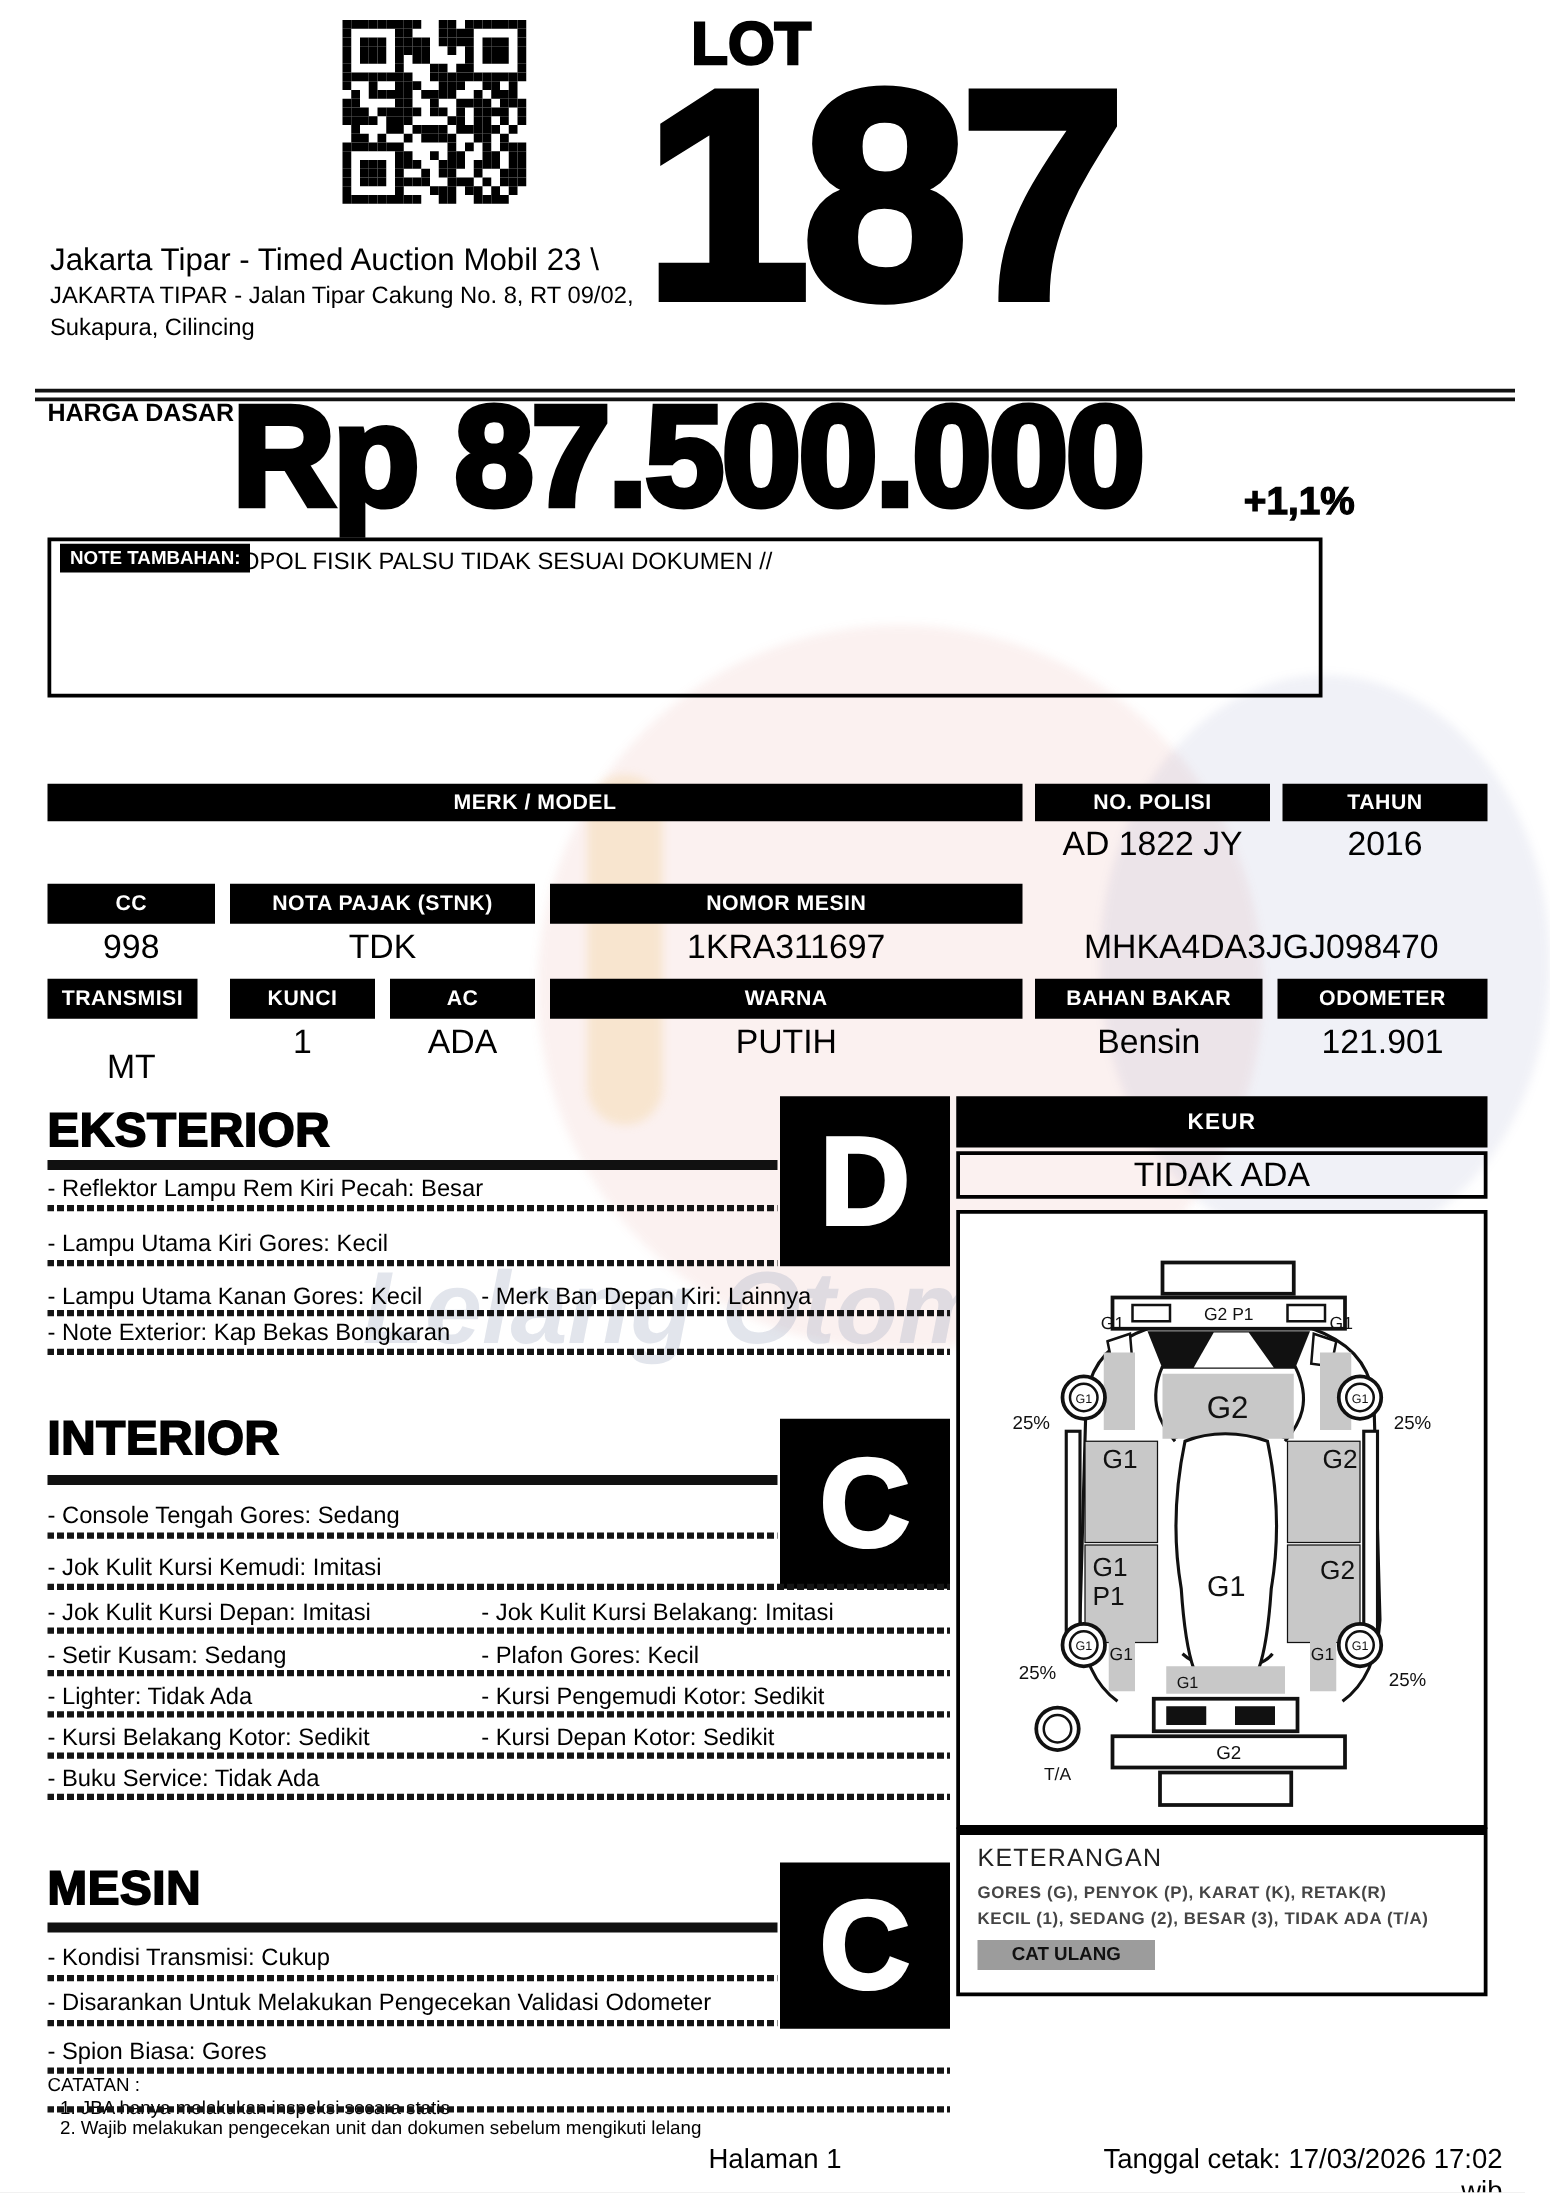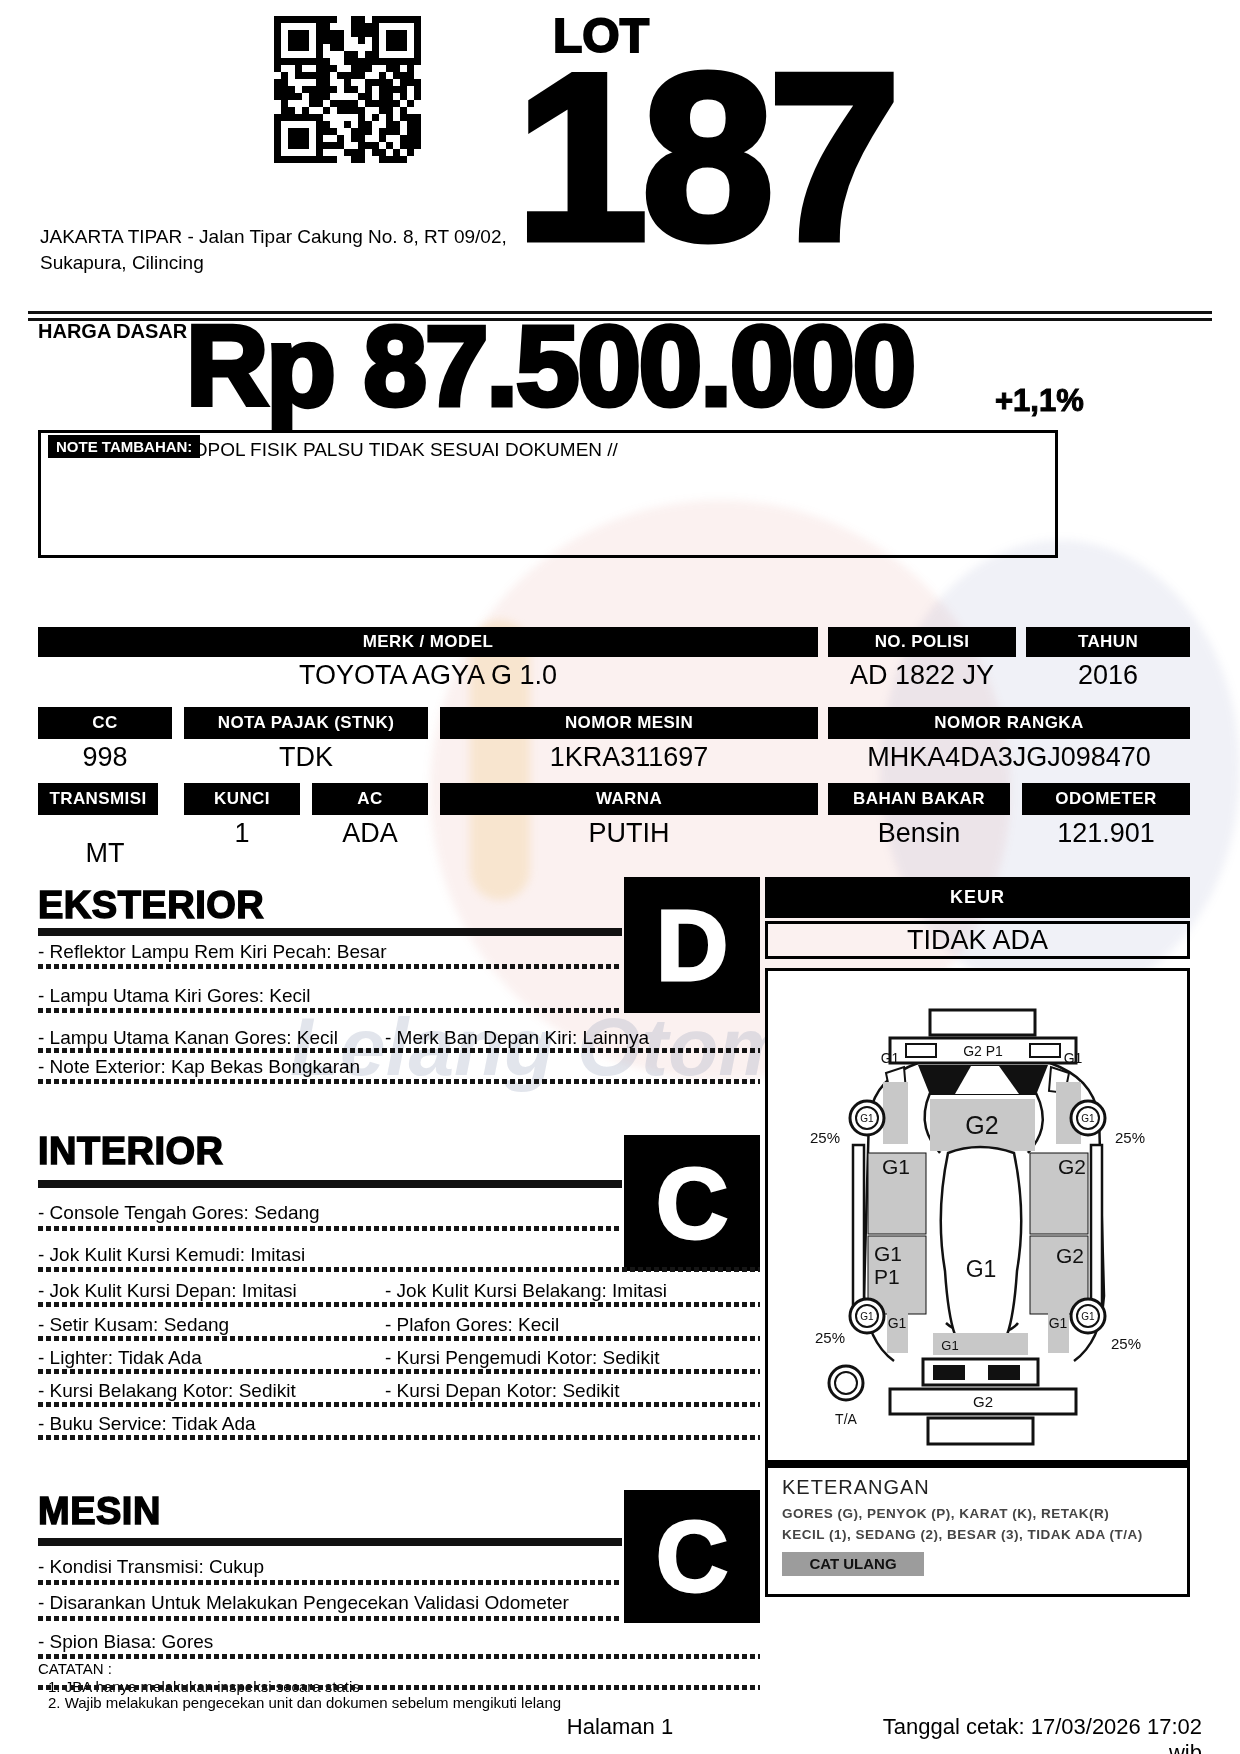--- a/index.html
+++ b/index.html
@@ -339,44 +339,43 @@
       <div class="c" style="left: 56px; top: 140px; width: 7px; height: 7px;"></div>
       <div class="c" style="left: 77px; top: 140px; width: 7px; height: 7px;"></div>
       <div class="c" style="left: 84px; top: 140px; width: 7px; height: 7px;"></div>
       <div class="c" style="left: 105px; top: 140px; width: 7px; height: 7px;"></div>
       <div class="c" style="left: 112px; top: 140px; width: 7px; height: 7px;"></div>
       <div class="c" style="left: 119px; top: 140px; width: 7px; height: 7px;"></div>
       <div class="c" style="left: 126px; top: 140px; width: 7px; height: 7px;"></div>
     </div>
   <div id="lot-label">LOT</div>
   <div id="lot-number">187</div>
+  <div id="auction-title">Jakarta Tipar - Timed Auction Mobil 23 \</div>
   <div id="addr1">JAKARTA TIPAR - Jalan Tipar Cakung No. 8, RT 09/02,</div>
   <div id="addr2">Sukapura, Cilincing</div>
   <div id="toprule"></div>
 
   <div id="harga-label">HARGA DASAR :</div>
   <div id="price">Rp 87.500.000</div>
   <div id="pct">+1,1%</div>
 
   <div id="note-box">
     <div id="note-label">NOTE TAMBAHAN:</div>
     <div id="note-text">NOPOL FISIK PALSU TIDAK SESUAI DOKUMEN //</div>
   </div>
 
   <div class="hdr" style="left:38px;top:627px;width:780px;line-height:30px;">MERK / MODEL</div>
   <div class="hdr" style="left:828px;top:627px;width:188px;line-height:30px;">NO. POLISI</div>
   <div class="hdr" style="left:1026px;top:627px;width:164px;line-height:30px;">TAHUN</div>
-  <div class="val" style="left:38px;top:660px;width:780px;">TOYOTA AGYA G 1.0</div>
   <div class="val" style="left:828px;top:660px;width:188px;">AD 1822 JY</div>
   <div class="val" style="left:1026px;top:660px;width:164px;">2016</div>
 
   <div class="hdr" style="left:38px;top:707px;width:134px;line-height:32px;">CC</div>
   <div class="hdr" style="left:184px;top:707px;width:244px;line-height:32px;">NOTA PAJAK (STNK)</div>
   <div class="hdr" style="left:440px;top:707px;width:378px;line-height:32px;">NOMOR MESIN</div>
-  <div class="hdr" style="left:828px;top:707px;width:362px;line-height:32px;">NOMOR RANGKA</div>
   <div class="val" style="left:38px;top:742px;width:134px;">998</div>
   <div class="val" style="left:184px;top:742px;width:244px;">TDK</div>
   <div class="val" style="left:440px;top:742px;width:378px;">1KRA311697</div>
   <div class="val" style="left:828px;top:742px;width:362px;">MHKA4DA3JGJ098470</div>
 
   <div class="hdr" style="left:38px;top:783px;width:120px;line-height:32px;">TRANSMISI</div>
   <div class="hdr" style="left:184px;top:783px;width:116px;line-height:32px;">KUNCI</div>
   <div class="hdr" style="left:312px;top:783px;width:116px;line-height:32px;">AC</div>
   <div class="hdr" style="left:440px;top:783px;width:378px;line-height:32px;">WARNA</div>
   <div class="hdr" style="left:828px;top:783px;width:182px;line-height:32px;">BAHAN BAKAR</div>

